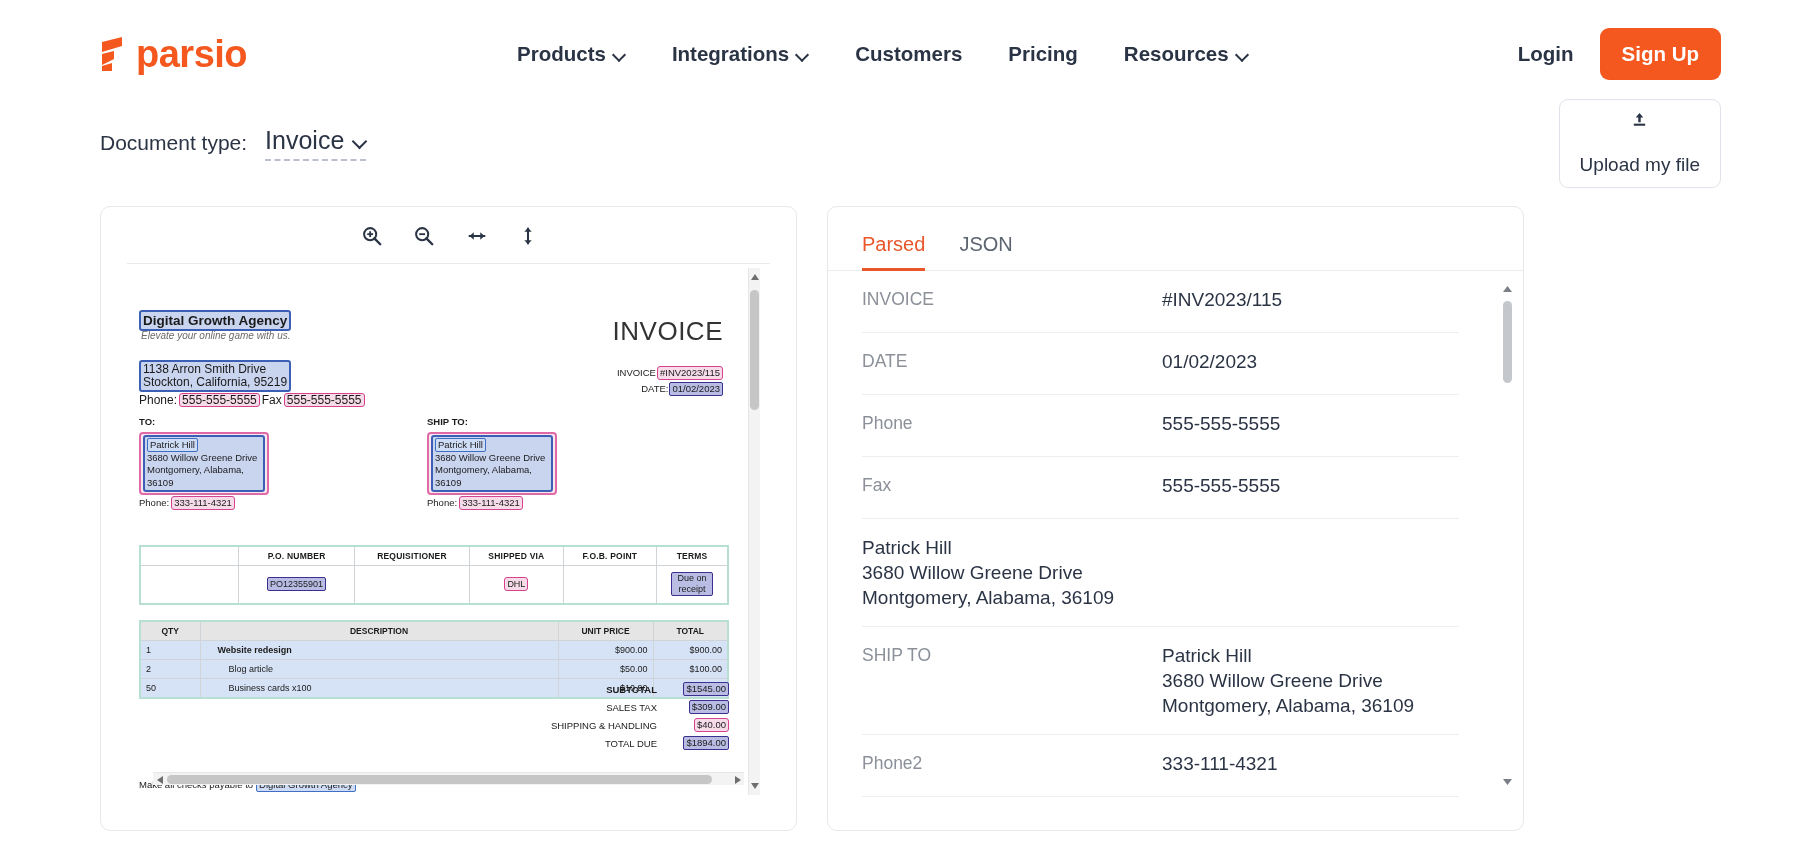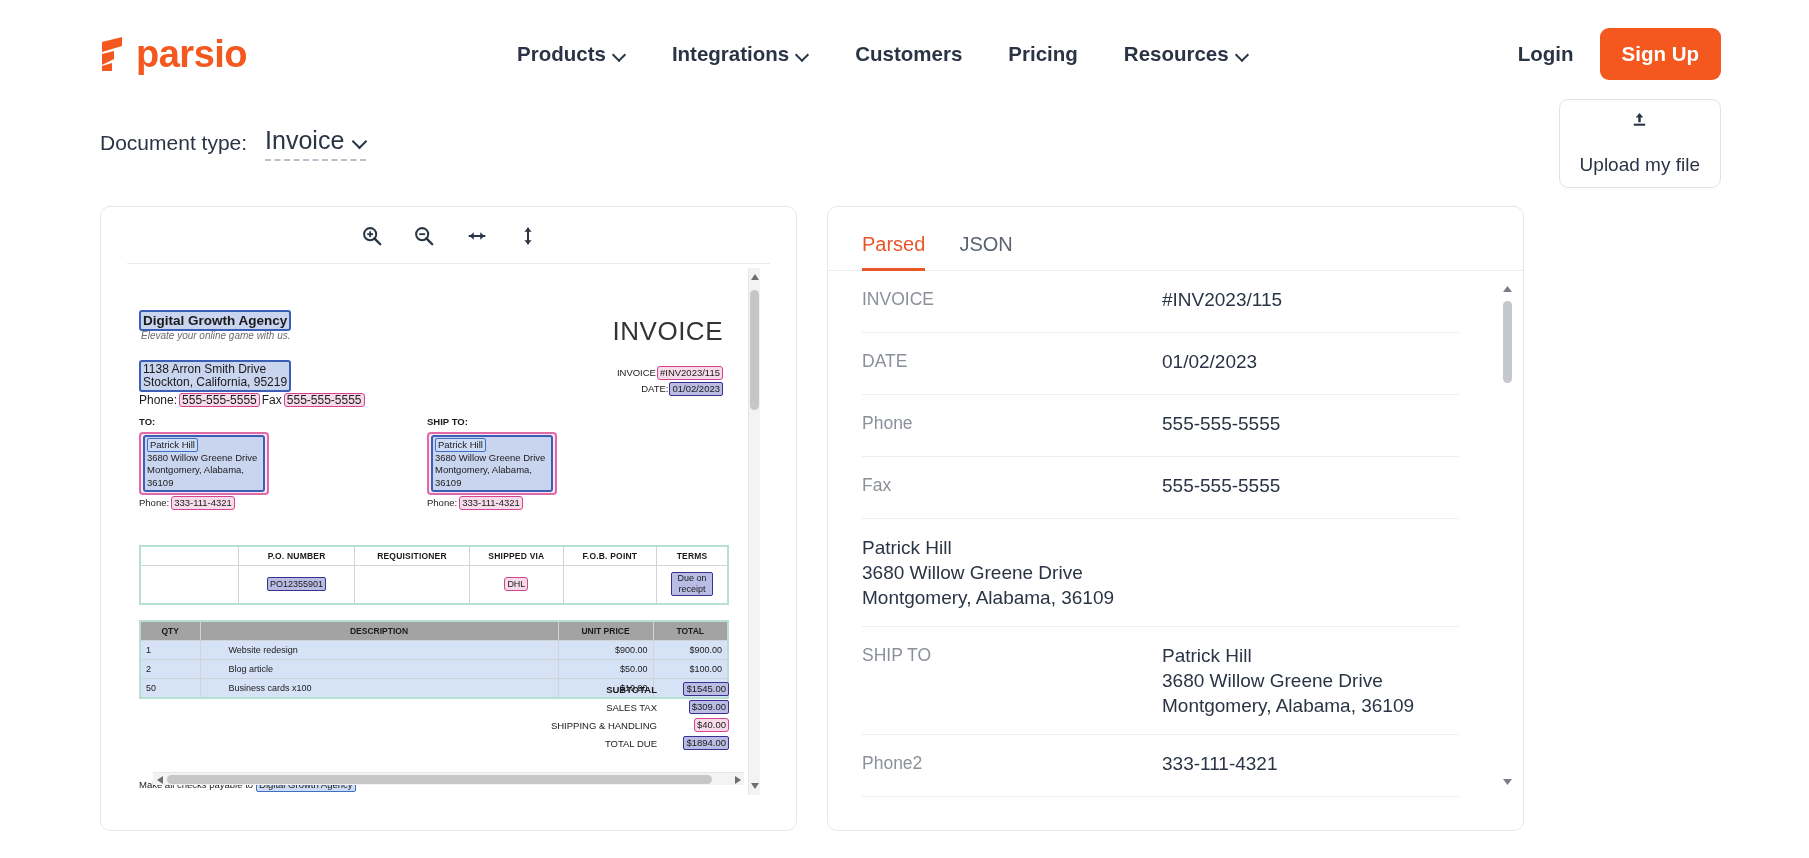--- a/index.html
+++ b/index.html
@@ -204,21 +204,21 @@
   .po-table tr.body td { height: 38px; vertical-align: middle; }
 
   
   .items-table {
     position: absolute; left: 12px; top: 352px; width: 590px;
     border: 2px solid #b7e0d2; border-collapse: collapse;
     font-size: 9px;
   }
   .items-table th {
     border: 1px solid #cfd4d9; font-size: 8.5px; font-weight: 700;
-    padding: 4px 4px; background: #a3a3a3;
+    padding: 4px 4px; background: #e5e5e5;
   }
   .items-table td { border: 1px solid #cfd4d9; padding: 0; height: 19px; }
   .items-table .row-hl td { background: #d6e2f5; }
   .cell-pad { padding: 2px 5px; }
   .ta-r { text-align: right; }
   .ta-l { text-align: left; }
 
   .totals {
     position: absolute; right: 14px; top: 412px;
     font-size: 9.5px;
@@ -469,21 +469,21 @@
               <th style="width:60px;">QTY</th>
               <th>DESCRIPTION</th>
               <th style="width:95px;">UNIT PRICE</th>
               <th style="width:75px;">TOTAL</th>
             </tr>
             <tr class="row-hl">
               <td>
                     <div class="cell-pad ta-l">1</div>
                   </td>
               <td>
-                    <div class="cell-pad ta-l" style="padding-left:28px;">Website redesign</div>
+                    <div class="cell-pad ta-l" style="padding-left:17px;font-weight:bold;">Website redesign</div>
                   </td>
               <td>
                     <div class="cell-pad ta-r">$900.00</div>
                   </td>
               <td>
                     <div class="cell-pad ta-r">$900.00</div>
                   </td>
             </tr>
             <tr class="row-hl">
               <td>

